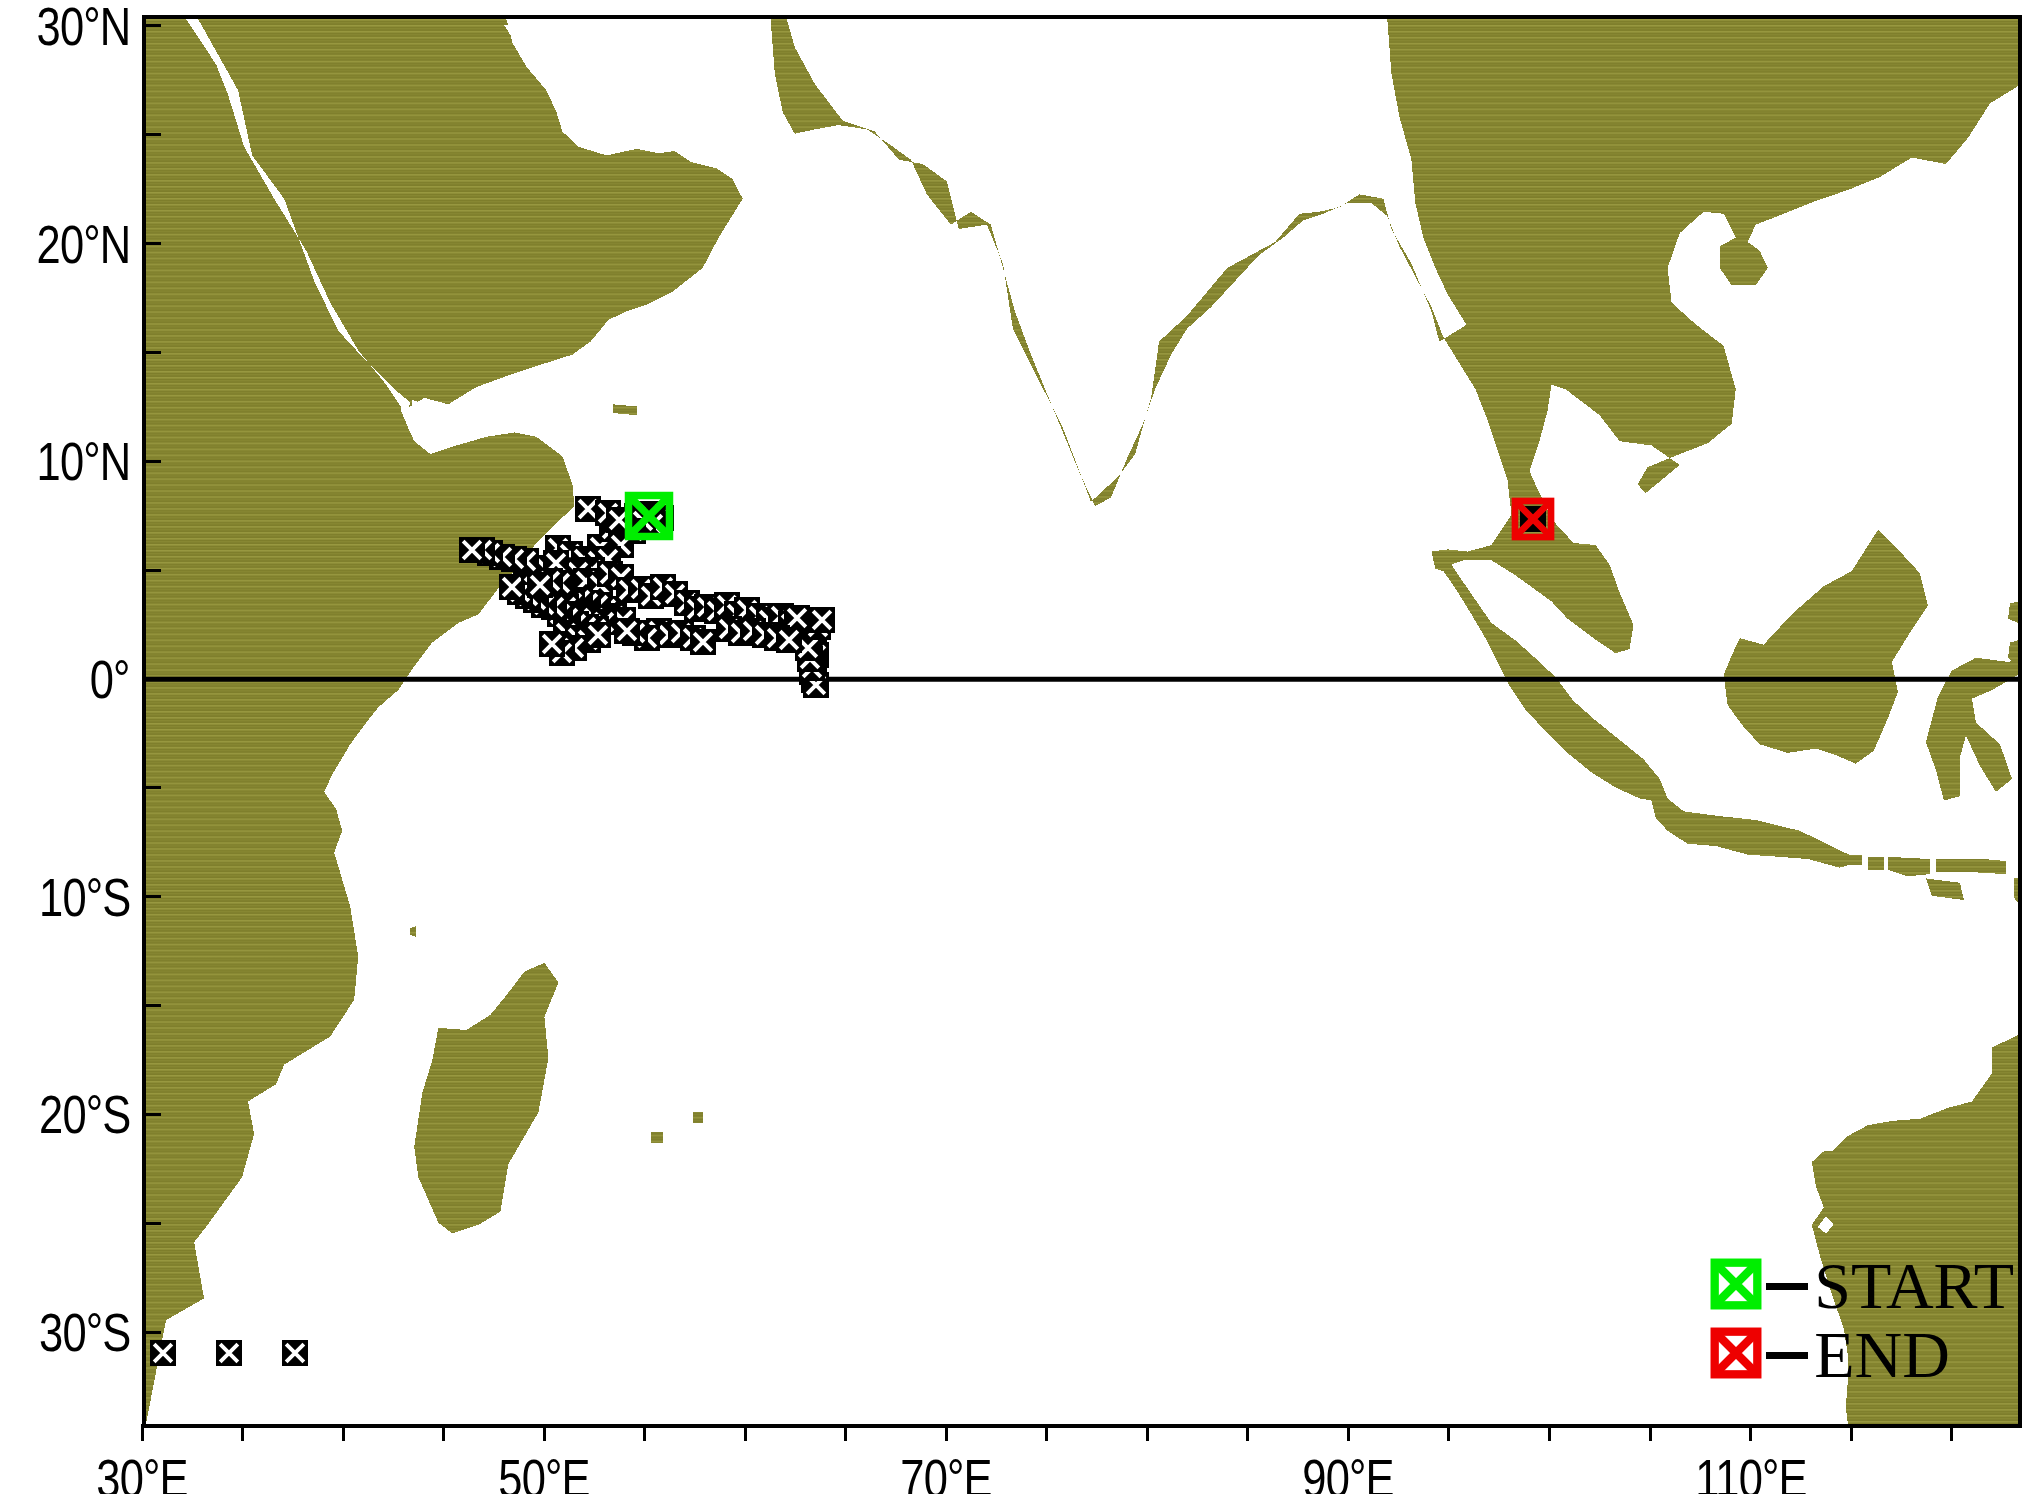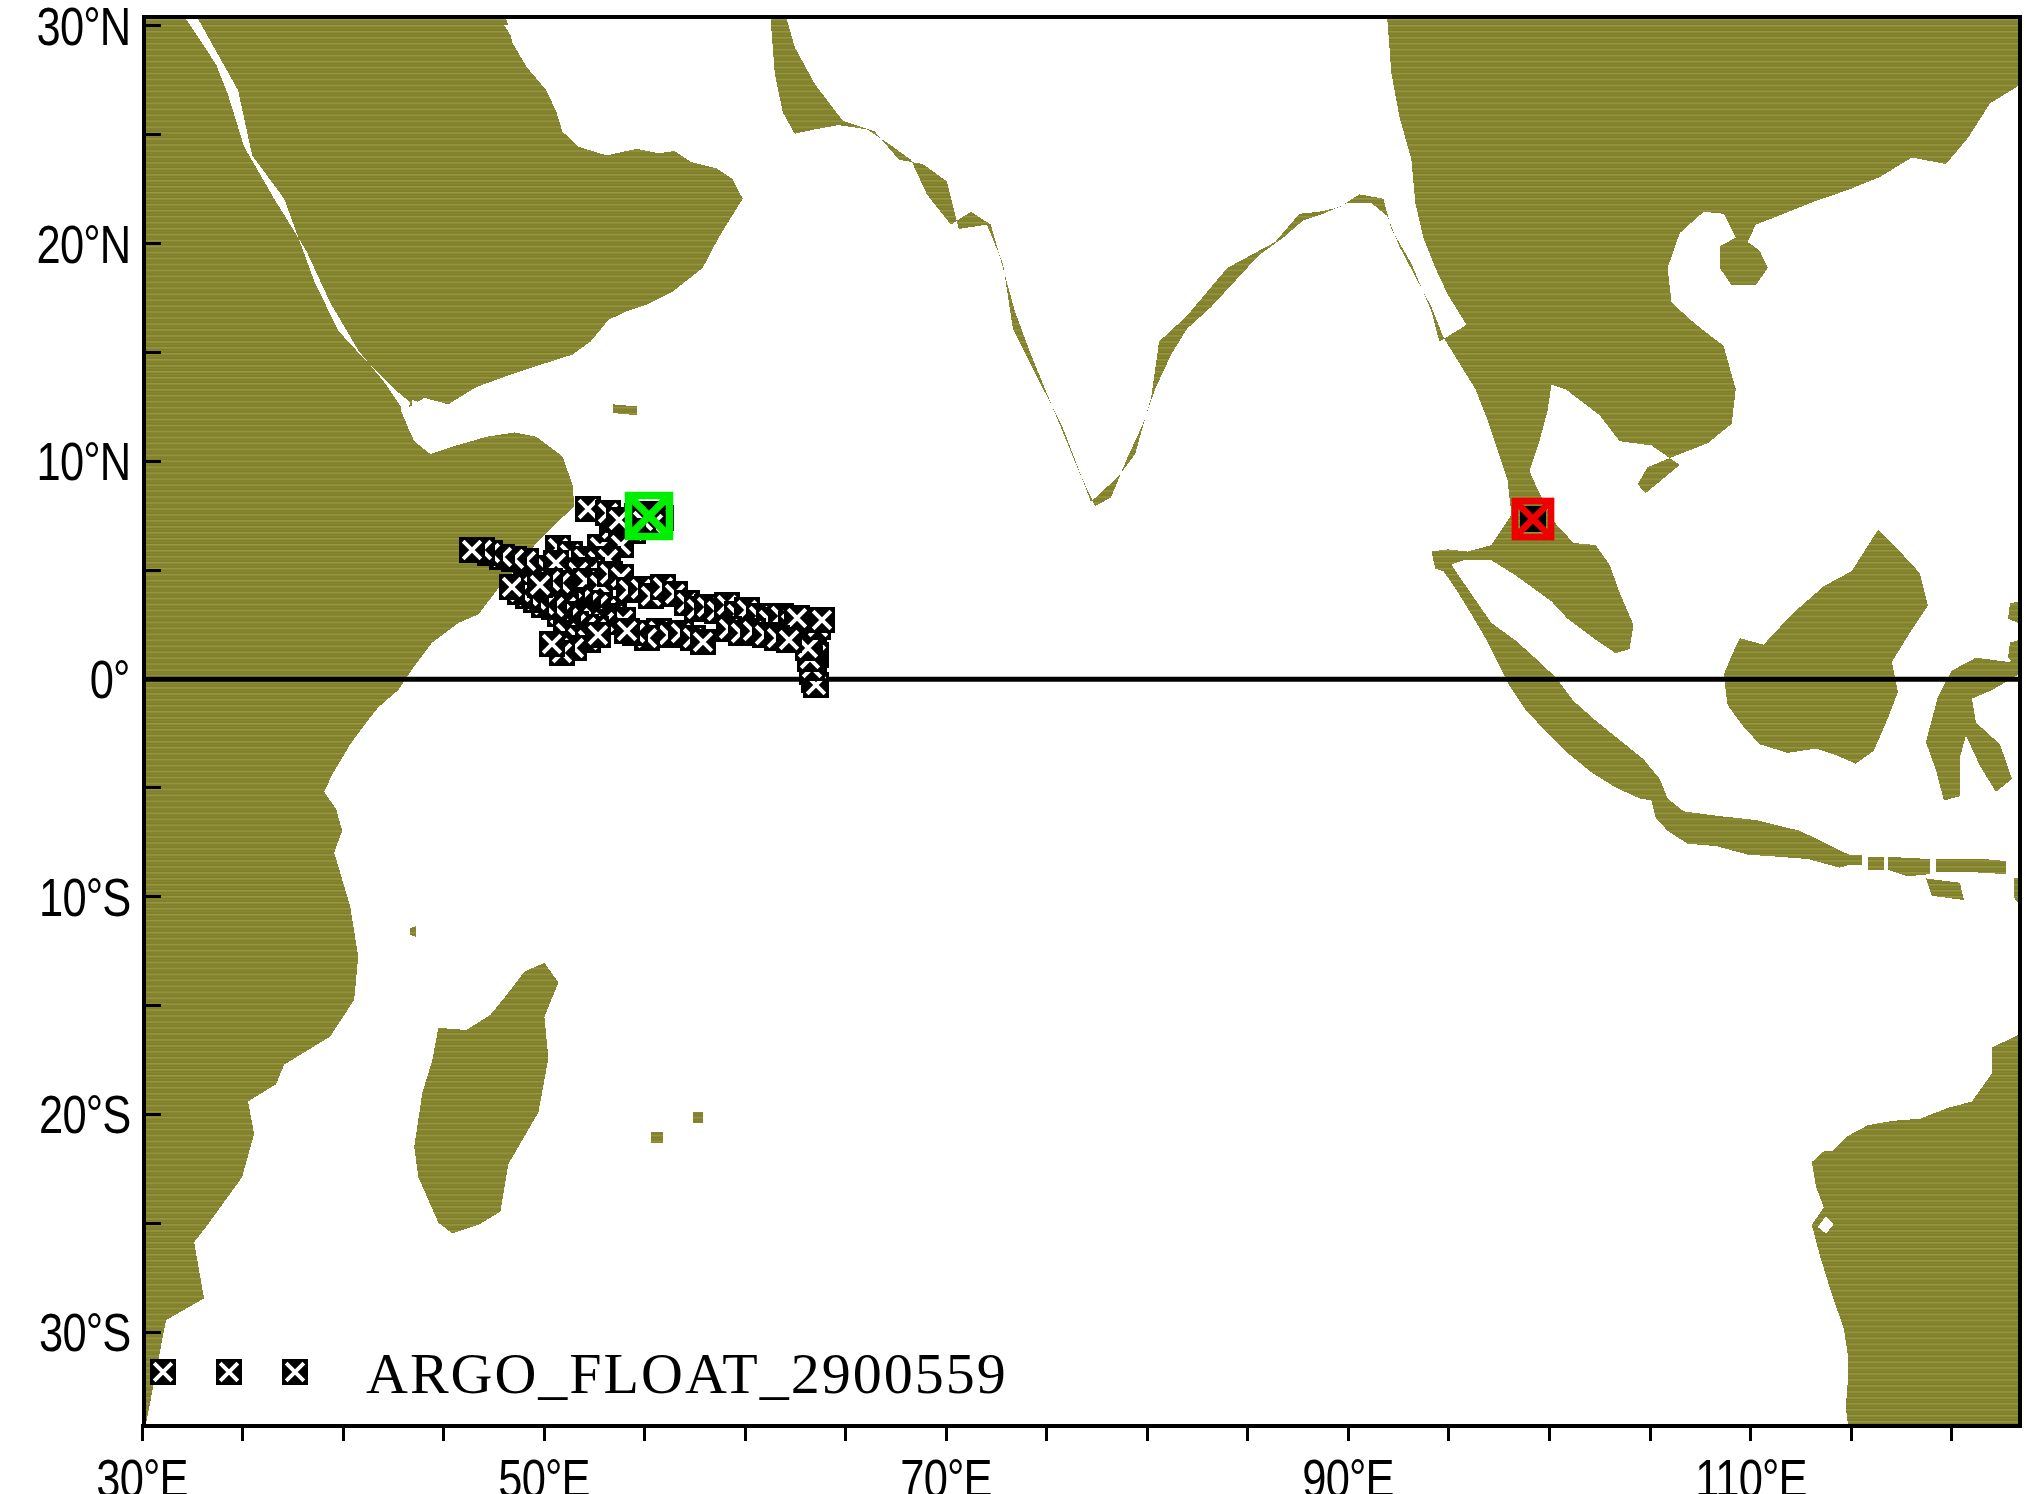--- a/index.html
+++ b/index.html
@@ -624,17 +624,34 @@
           </svg></span>
         <span class="floatmk"><svg width="26" height="26" viewBox="0 0 10 10">
             <rect x="0" y="0" width="10" height="10" fill="#000"></rect>
             <path d="M1.6,1.6 L8.4,8.4 M8.4,1.6 L1.6,8.4" stroke="#fff" stroke-width="1.5"></path>
           </svg></span>
         <span class="floatmk"><svg width="26" height="26" viewBox="0 0 10 10">
             <rect x="0" y="0" width="10" height="10" fill="#000"></rect>
             <path d="M1.6,1.6 L8.4,8.4 M8.4,1.6 L1.6,8.4" stroke="#fff" stroke-width="1.5"></path>
           </svg></span>
       </span>
-    <span class="lg-text">ARGO_FLOAT_2900559</span>
   </div>
 
+  <div id="se-legend">
+    <div class="se-row">
+      <span><svg width="52" height="52" viewBox="0 0 10 10">
+            <rect x="0.9" y="0.9" width="8.2" height="8.2" fill="none" stroke="#00ee00" stroke-width="1.6"></rect>
+            <path d="M1.3,1.3 L8.7,8.7 M8.7,1.3 L1.3,8.7" stroke="#00ee00" stroke-width="1.6"></path>
+          </svg></span>
+      <span class="se-dash"></span>
+      <span class="se-text">START</span>
+    </div>
+    <div class="se-row">
+      <span><svg width="52" height="52" viewBox="0 0 10 10">
+            <rect x="0.9" y="0.9" width="8.2" height="8.2" fill="none" stroke="#ee0000" stroke-width="1.6"></rect>
+            <path d="M1.3,1.3 L8.7,8.7 M8.7,1.3 L1.3,8.7" stroke="#ee0000" stroke-width="1.6"></path>
+          </svg></span>
+      <span class="se-dash"></span>
+      <span class="se-text">END</span>
+    </div>
+  </div>
 
 </div>
 
 </body></html>

